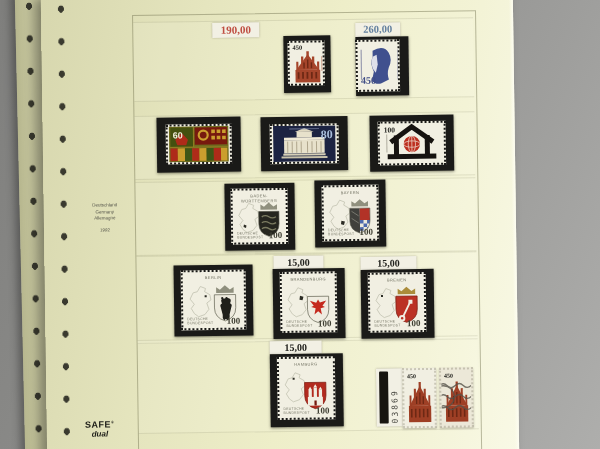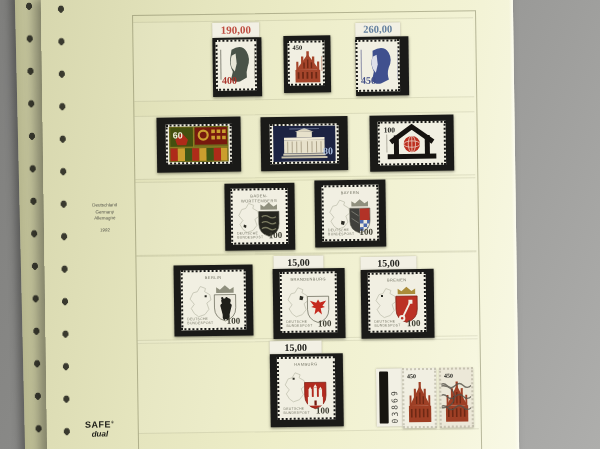--- a/index.html
+++ b/index.html
@@ -74,31 +74,20 @@
     </div>
 
     <div class="logo">
       <div class="brand"><span>SAFE</span><span class="reg">®</span></div>
       <div class="sub">dual</div>
     </div>
 
     <div class="tab" style="left:171px;top:30px;width:47px;height:15px;">
       <span style="font-size:11px;color:#bf4e42;">190,00</span>
     </div>
-    <div class="mount" style="left:171px;top:45px;width:49px;height:59px;">
-      <div class="stamp" style="left:3px;top:2px;width:41px;height:51px;">
-        <svg style="position:absolute;left:0;top:0;" width="41" height="47" viewBox="0 0 41 47">
-          <rect x="2.5" y="8" width="1.2" height="30" fill="#9a998c"></rect>
-          <rect x="36.5" y="8" width="1.2" height="30" fill="#9a998c"></rect>
-          <path d="M14,8 Q24,2 29,10 Q33,17 30,25 Q28,31 29,36 L22,40 Q16,41 13,38 L15,30 Q11,22 13,14 Z" fill="#4a5348"></path>
-          <path d="M14,14 Q12,20 14,26 L17,30 L19,22 L18,12 Z" fill="#e8e5d6"></path>
-        </svg>
-        <span class="val" style="left:4px;bottom:3px;font-size:10px;color:#a93229;">400</span>
-      </div>
-    </div>
 
     <div class="mount" style="left:242px;top:44px;width:47px;height:57px;">
       <div class="stamp" style="left:4px;top:5px;width:37px;height:45px;">
         <svg style="position:absolute;left:3px;top:8px;" width="30" height="34" viewBox="0 0 34 46" preserveAspectRatio="none">
           <g fill="#a5452b">
             <polygon points="4,26 17,5 30,26"></polygon>
             <rect x="15.6" y="1" width="2.8" height="12"></rect>
               <rect x="9.5" y="8" width="2.6" height="12"></rect>
             <rect x="21.9" y="8" width="2.6" height="12"></rect>
               <rect x="4" y="15" width="2.4" height="12"></rect>
@@ -186,21 +175,21 @@
               <line x1="38" y1="17.5" x2="38" y2="30"></line>
               <line x1="43" y1="17.5" x2="43" y2="30"></line>
               <line x1="48" y1="17.5" x2="48" y2="30"></line>
               <line x1="53" y1="17.5" x2="53" y2="30"></line>
             </g>
           <rect x="12" y="13" width="45" height="3" fill="#efe9d5"></rect>
           <rect x="26" y="7" width="17" height="6" fill="#e7e1cb"></rect>
           <polygon points="24,7 45,7 34.5,2.5" fill="#dfd8c0"></polygon>
           <rect x="18" y="3" width="33" height="1" fill="#7f8aa8" opacity=".8"></rect>
         </svg>
-        <span class="val" style="right:4px;top:21px;font-size:10px;color:#a9bedd;">80</span>
+        <span class="val" style="right:4px;top:3px;font-size:12px;color:#a9bedd;">80</span>
       </div>
     </div>
 
     <div class="mount" style="left:327px;top:125px;width:84px;height:56px;">
       <div class="stamp" style="left:8px;top:6px;width:68px;height:44px;">
         <svg style="position:absolute;left:0;top:0;" width="64" height="40" viewBox="0 0 68 44">
           <rect x="6" y="12" width="1" height="20" fill="#a8a598"></rect>
           <g stroke="#161310" stroke-width="5.5" fill="none" stroke-linecap="square">
             <polyline points="13,19 34,4 55,19"></polyline>
             <line x1="17" y1="16" x2="17" y2="32"></line>

